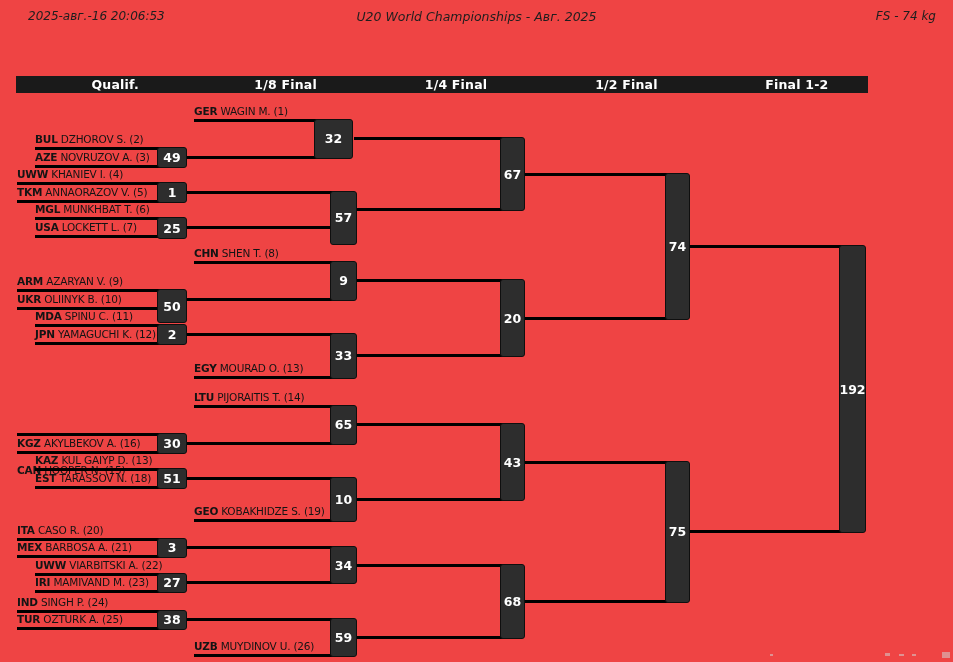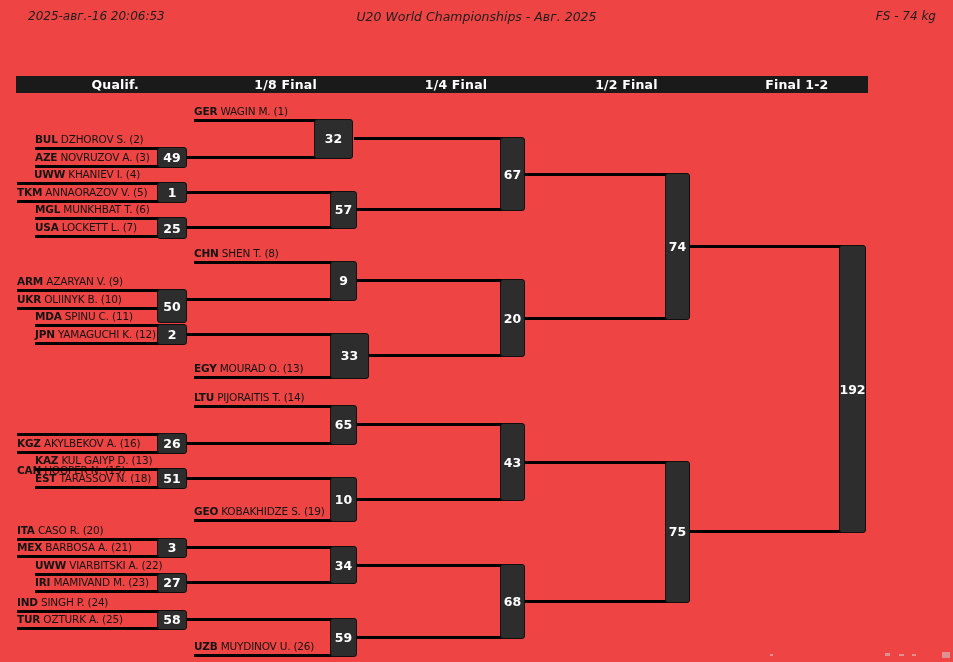--- a/index.html
+++ b/index.html
@@ -42,21 +42,21 @@
   </div>
 
   <div id="bracket">
       <div class="line" style="left: 194px; top: 119px; width: 141px; height: 3px;"></div>
       <div class="alabel" style="left: 194px; top: 104px;"><span class="cc">GER</span><span> WAGIN M. (1)</span></div>
       <div class="line" style="left: 35px; top: 147px; width: 127px; height: 3px;"></div>
       <div class="alabel" style="left: 35px; top: 132px;"><span class="cc">BUL</span><span> DZHOROV S. (2)</span></div>
       <div class="line" style="left: 35px; top: 164.5px; width: 127px; height: 3px;"></div>
       <div class="alabel" style="left: 35px; top: 149.5px;"><span class="cc">AZE</span><span> NOVRUZOV A. (3)</span></div>
       <div class="line" style="left: 17px; top: 182px; width: 145px; height: 3px;"></div>
-      <div class="alabel" style="left: 17px; top: 167px; margin-left: 17px;"><span class="cc">UWW</span><span> KHANIEV I. (4)</span></div>
+      <div class="alabel" style="left: 17px; top: 167px;"><span class="cc">UWW</span><span> KHANIEV I. (4)</span></div>
       <div class="line" style="left: 17px; top: 199.5px; width: 145px; height: 3px;"></div>
       <div class="alabel" style="left: 17px; top: 184.5px;"><span class="cc">TKM</span><span> ANNAORAZOV V. (5)</span></div>
       <div class="line" style="left: 35px; top: 217px; width: 127px; height: 3px;"></div>
       <div class="alabel" style="left: 35px; top: 202px;"><span class="cc">MGL</span><span> MUNKHBAT T. (6)</span></div>
       <div class="line" style="left: 35px; top: 234.5px; width: 127px; height: 3px;"></div>
       <div class="alabel" style="left: 35px; top: 219.5px;"><span class="cc">USA</span><span> LOCKETT L. (7)</span></div>
       <div class="line" style="left: 194px; top: 261px; width: 141px; height: 3px;"></div>
       <div class="alabel" style="left: 194px; top: 246px;"><span class="cc">CHN</span><span> SHEN T. (8)</span></div>
       <div class="line" style="left: 17px; top: 289px; width: 145px; height: 3px;"></div>
       <div class="alabel" style="left: 17px; top: 274px;"><span class="cc">ARM</span><span> AZARYAN V. (9)</span></div>
@@ -109,52 +109,52 @@
       <div class="line" style="left: 184px; top: 297.75px; width: 151px; height: 3px;"></div>
       <div class="mbox" style="left: 157px; top: 289px; width: 30px; height: 34px;">
         <span class="mnum">50</span>
       </div>
       <div class="line" style="left: 184px; top: 332.75px; width: 151px; height: 3px;"></div>
       <div class="mbox" style="left: 157px; top: 324px; width: 30px; height: 20.5px;">
         <span class="mnum">2</span>
       </div>
       <div class="line" style="left: 184px; top: 441.75px; width: 151px; height: 3px;"></div>
       <div class="mbox" style="left: 157px; top: 433px; width: 30px; height: 20.5px;">
-        <span class="mnum">26</span>
+        <span class="mnum">30</span>
       </div>
       <div class="line" style="left: 184px; top: 476.75px; width: 151px; height: 3px;"></div>
       <div class="mbox" style="left: 157px; top: 468px; width: 30px; height: 20.5px;">
         <span class="mnum">51</span>
       </div>
       <div class="line" style="left: 184px; top: 546.25px; width: 151px; height: 3px;"></div>
       <div class="mbox" style="left: 157px; top: 537.5px; width: 30px; height: 20.5px;">
         <span class="mnum">3</span>
       </div>
       <div class="line" style="left: 184px; top: 581.25px; width: 151px; height: 3px;"></div>
       <div class="mbox" style="left: 157px; top: 572.5px; width: 30px; height: 20.5px;">
         <span class="mnum">27</span>
       </div>
       <div class="line" style="left: 184px; top: 618.25px; width: 151px; height: 3px;"></div>
       <div class="mbox" style="left: 157px; top: 609.5px; width: 30px; height: 20.5px;">
-        <span class="mnum">58</span>
+        <span class="mnum">38</span>
       </div>
       <div class="line" style="left: 354px; top: 137.375px; width: 151px; height: 3px;"></div>
       <div class="mbox" style="left: 314px; top: 119px; width: 39px; height: 39.75px;">
         <span class="mnum">32</span>
       </div>
       <div class="line" style="left: 354px; top: 208.25px; width: 151px; height: 3px;"></div>
-      <div class="mbox" style="left: 330px; top: 190.75px; width: 27px; height: 38px;">
+      <div class="mbox" style="left: 330px; top: 190.75px; width: 27px; height: 54px;">
         <span class="mnum">57</span>
       </div>
       <div class="line" style="left: 354px; top: 279.375px; width: 151px; height: 3px;"></div>
       <div class="mbox" style="left: 330px; top: 261px; width: 27px; height: 39.75px;">
         <span class="mnum">9</span>
       </div>
       <div class="line" style="left: 354px; top: 354.375px; width: 151px; height: 3px;"></div>
-      <div class="mbox" style="left: 330px; top: 332.75px; width: 39px; height: 46.25px;">
+      <div class="mbox" style="left: 330px; top: 332.75px; width: 27px; height: 46.25px;">
         <span class="mnum">33</span>
       </div>
       <div class="line" style="left: 354px; top: 423.375px; width: 151px; height: 3px;"></div>
       <div class="mbox" style="left: 330px; top: 405px; width: 27px; height: 39.75px;">
         <span class="mnum">65</span>
       </div>
       <div class="line" style="left: 354px; top: 497.875px; width: 151px; height: 3px;"></div>
       <div class="mbox" style="left: 330px; top: 476.75px; width: 27px; height: 45.25px;">
         <span class="mnum">10</span>
       </div>

